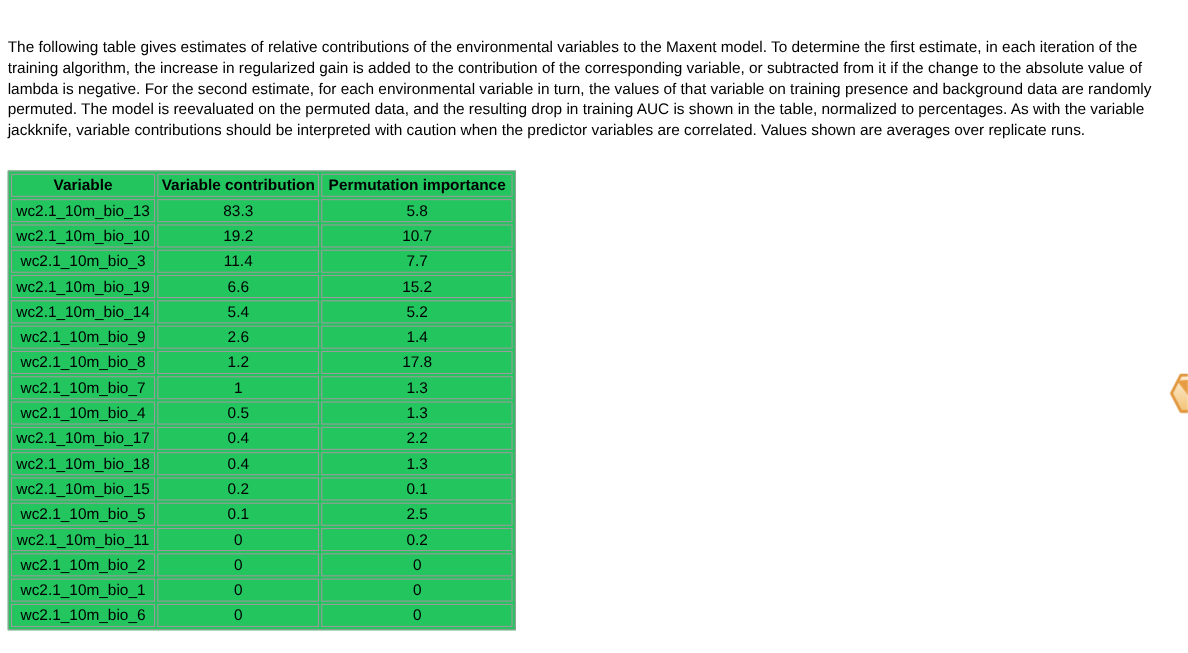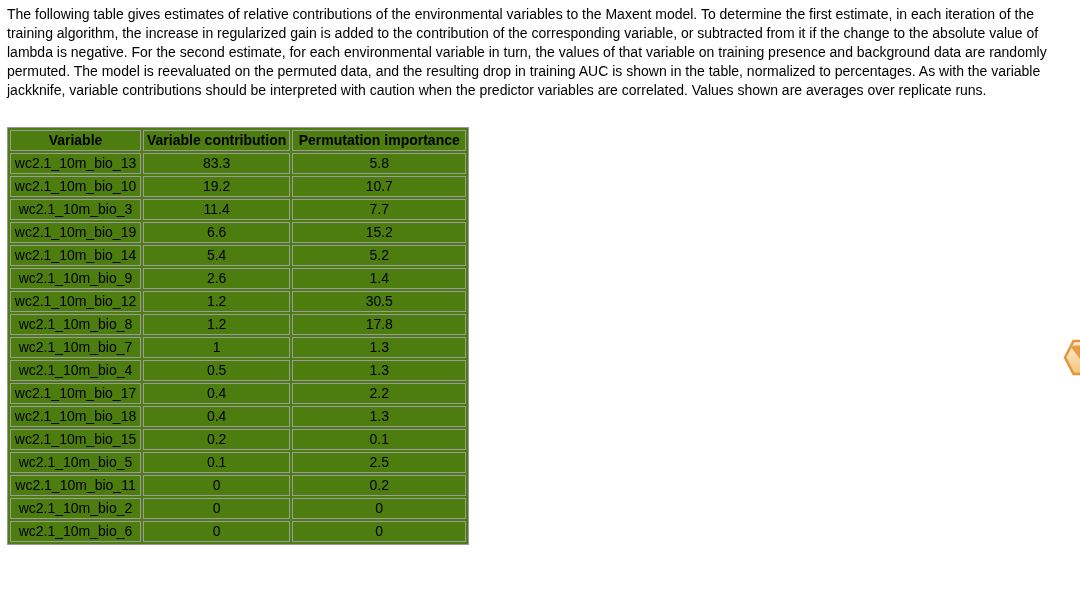--- a/index.html
+++ b/index.html
@@ -11,30 +11,31 @@
     background: #ffffff;
   }
   body {
     font-family: "Liberation Sans", "DejaVu Sans", sans-serif;
     font-size: 14px;
     line-height: 19px;
     color: #000000;
   }
   .page {
     padding: 5px 8px 0 7px;
+    margin-top: 28px;
   }
   .intro {
     margin: 0 0 27px 0;
     max-width: 1066px;
   }
   table.contrib-table {
     border-collapse: separate;
     border-spacing: 2px;
     border: 1px solid #9b9b9b;
-    background: #4d7c0f;
+    background: #22c55e;
   }
   table.contrib-table th,
   table.contrib-table td {
     border: 1px solid #9b9b9b;
     padding: 0 3px;
     height: 19px;
     line-height: 19px;
     white-space: nowrap;
     font-size: 14px;
     box-sizing: content-box;
@@ -103,25 +104,20 @@
           <td>wc2.1_10m_bio_14</td>
           <td>5.4</td>
           <td>5.2</td>
         </tr>
         <tr>
           <td>wc2.1_10m_bio_9</td>
           <td>2.6</td>
           <td>1.4</td>
         </tr>
         <tr>
-          <td>wc2.1_10m_bio_12</td>
-          <td>1.2</td>
-          <td>30.5</td>
-        </tr>
-        <tr>
           <td>wc2.1_10m_bio_8</td>
           <td>1.2</td>
           <td>17.8</td>
         </tr>
         <tr>
           <td>wc2.1_10m_bio_7</td>
           <td>1</td>
           <td>1.3</td>
         </tr>
         <tr>
@@ -153,20 +149,25 @@
           <td>wc2.1_10m_bio_11</td>
           <td>0</td>
           <td>0.2</td>
         </tr>
         <tr>
           <td>wc2.1_10m_bio_2</td>
           <td>0</td>
           <td>0</td>
         </tr>
         <tr>
+          <td>wc2.1_10m_bio_1</td>
+          <td>0</td>
+          <td>0</td>
+        </tr>
+        <tr>
           <td>wc2.1_10m_bio_6</td>
           <td>0</td>
           <td>0</td>
         </tr>
       </tbody>
   </table>
 
 </div>
 
 <div class="hex-widget">

